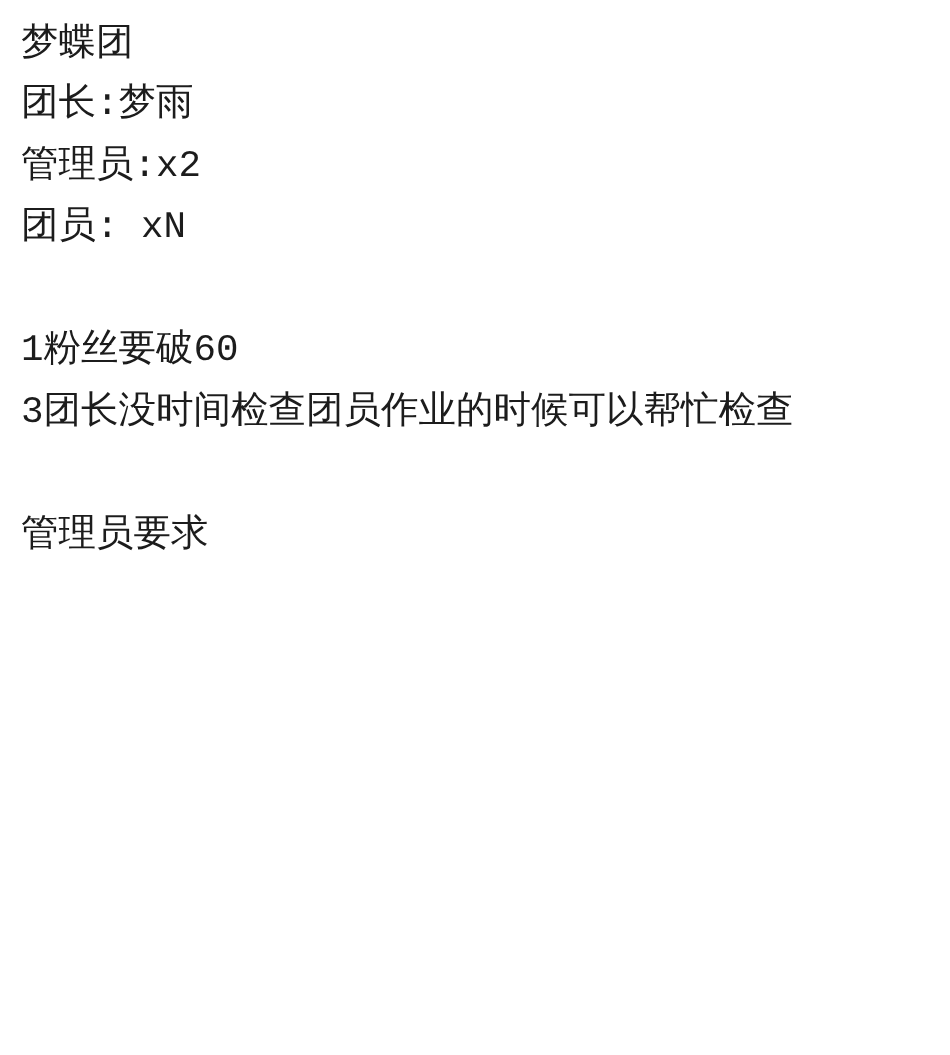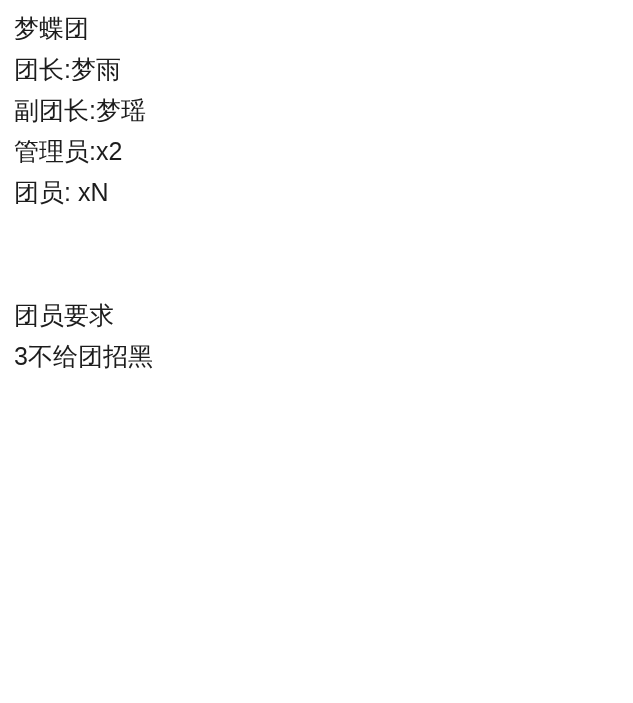--- a/index.html
+++ b/index.html
@@ -29,41 +29,42 @@
     font-weight: 400;
     color: #1c1c1c;
   }
   .blank {
     font-size: 25px;
     line-height: 41px;
     height: 41px;
   }
   .block {
     margin: 0;
+    font-family: Liberation Mono, monospace;
   }
 </style>
 </head>
 <body>
 
 <div class="page">
 
   <div class="line">梦蝶团</div>
 
   <div class="block">
     <div class="line">团长:梦雨</div>
-    <div class="line">副团长:梦瑶</div>
     <div class="line">管理员:x2</div>
     <div class="line">团员: xN</div>
   </div>
 
   <div class="blank"></div>
 
   <div class="block">
+    <div class="line">1粉丝要破60</div>
+    <div class="line">3团长没时间检查团员作业的时候可以帮忙检查</div>
   </div>
 
   <div class="blank"></div>
 
   <div class="block">
-    <div class="line">团员要求</div>
-    <div class="line">3不给团招黑</div>
+    <div class="line">管理员要求</div>
   </div>
 
 </div>
 
 </body></html>

